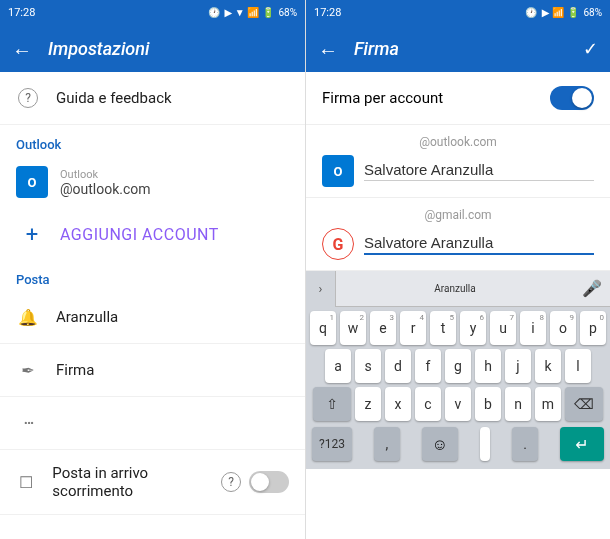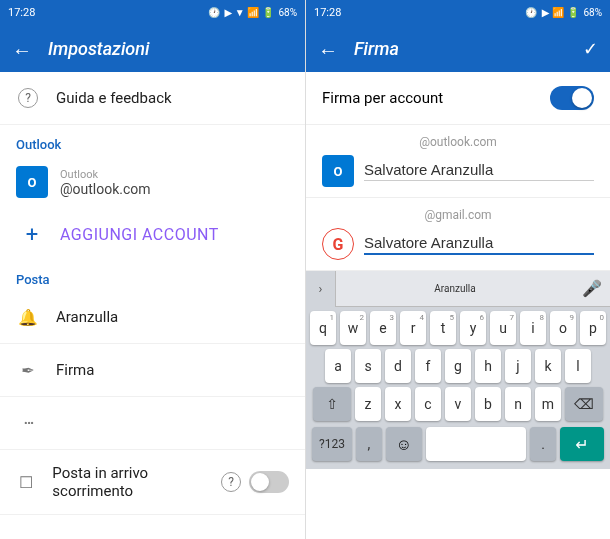--- a/index.html
+++ b/index.html
@@ -373,21 +373,21 @@
     .key-shift {
       background: #B0B7C0;
       width: 38px;
     }
 
     .bottom-row {
       display: flex;
       justify-content: space-between;
       align-items: center;
       padding: 2px 4px 4px 4px;
-      gap: 4px;
+      gap: 22px;
     }
 
     .key-num-switch {
       background: #B0B7C0;
       border-radius: 4px;
       width: 40px;
       height: 34px;
       display: flex;
       align-items: center;
       justify-content: center;

